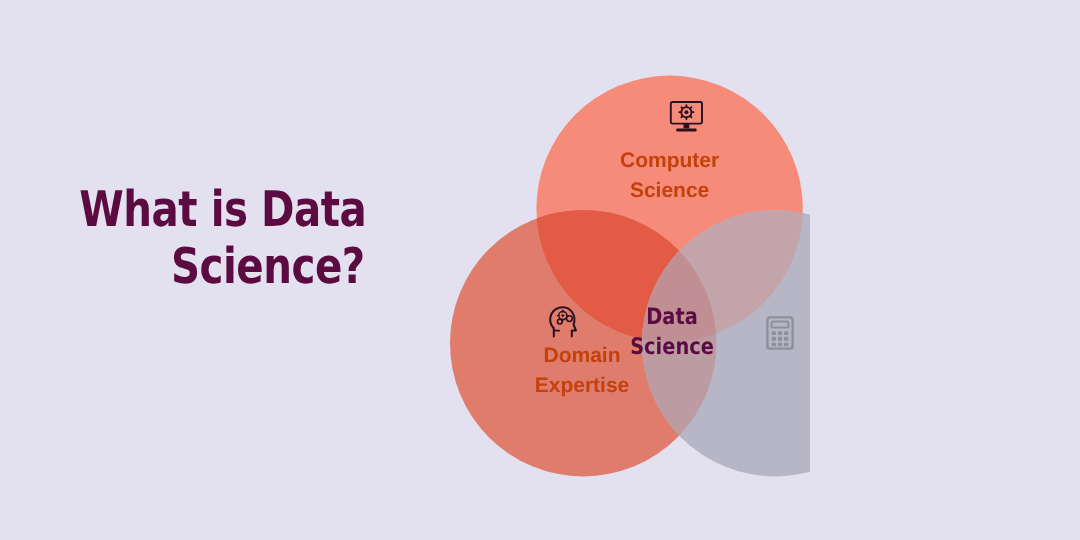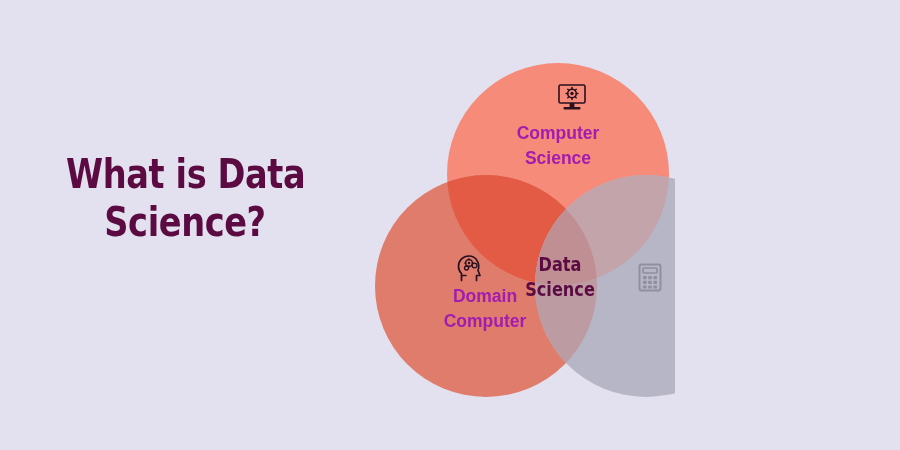--- a/index.html
+++ b/index.html
@@ -19,21 +19,21 @@
     height: 450px;
     background: #e3e1ef;
   }
 
   
   .title-block {
     position: absolute;
     left: 40px;
     top: 150px;
     width: 290px;
-    text-align: center;
+    text-align: right;
   }
   .title-line {
     display: block;
     font-family: "DejaVu Sans", sans-serif;
     font-weight: bold;
     font-size: 41px;
     line-height: 1.18;
     letter-spacing: -0.5px;
     color: #5b0b42;
     transform: scaleX(0.82);
@@ -50,21 +50,21 @@
     height: 370px;
   }
   .venn svg {
     display: block;
   }
 
   
   .lbl {
     position: absolute;
     text-align: center;
-    color: #a21caf;
+    color: #c2410c;
     font-family: "Liberation Sans", sans-serif;
     font-weight: bold;
     font-size: 17.5px;
     line-height: 1.45;
     white-space: pre-line;
     pointer-events: none;
   }
   .lbl-cs {
     left: 473px;
     top: 121px;
@@ -206,19 +206,19 @@
         <rect x="10.2" y="22.4" width="3.6" height="3.2" rx="0.6"></rect>
         <rect x="15.4" y="22.4" width="3.6" height="3.2" rx="0.6"></rect>
       </g>
     </svg>
   </div>
 
   <div class="lbl lbl-cs">Computer
 Science</div>
 
   <div class="lbl lbl-domain">Domain
-Computer</div>
+Expertise</div>
 
 
   <div class="lbl-core">Data
 Science</div>
 
 </div>
 
 </body></html>

